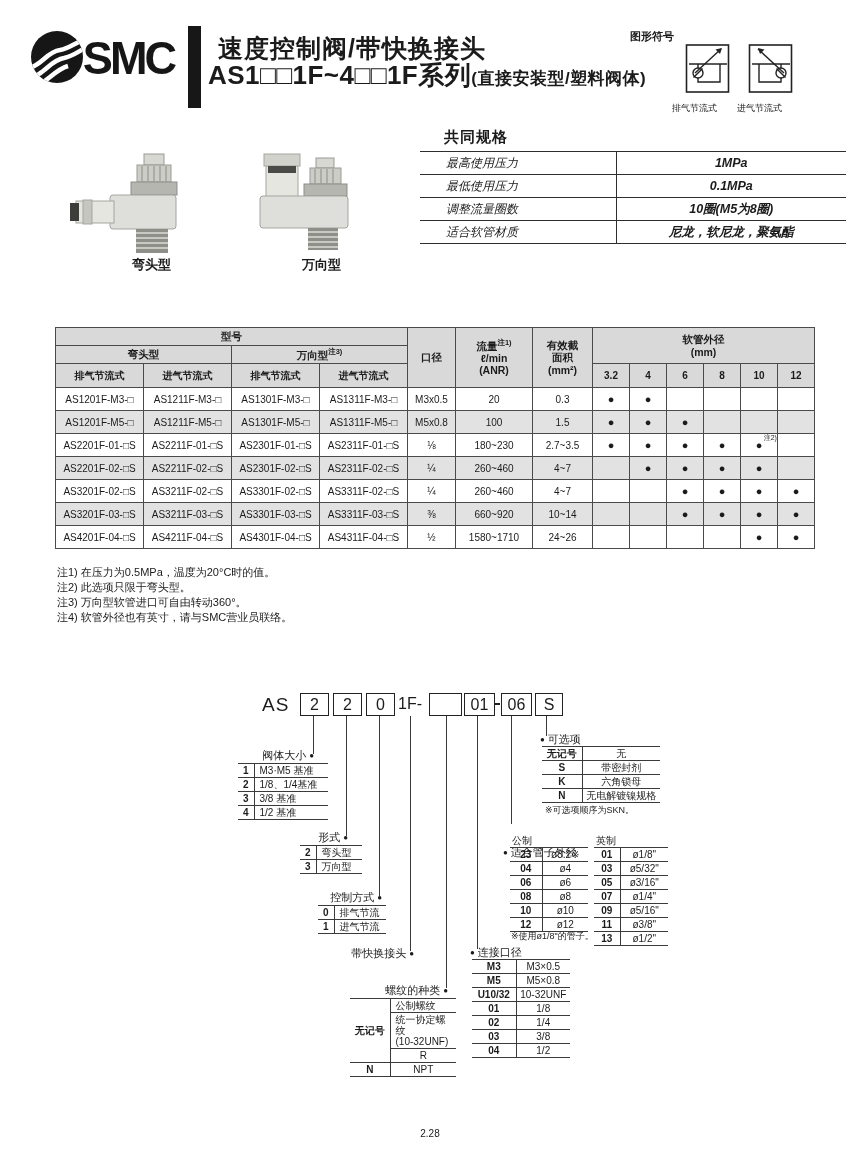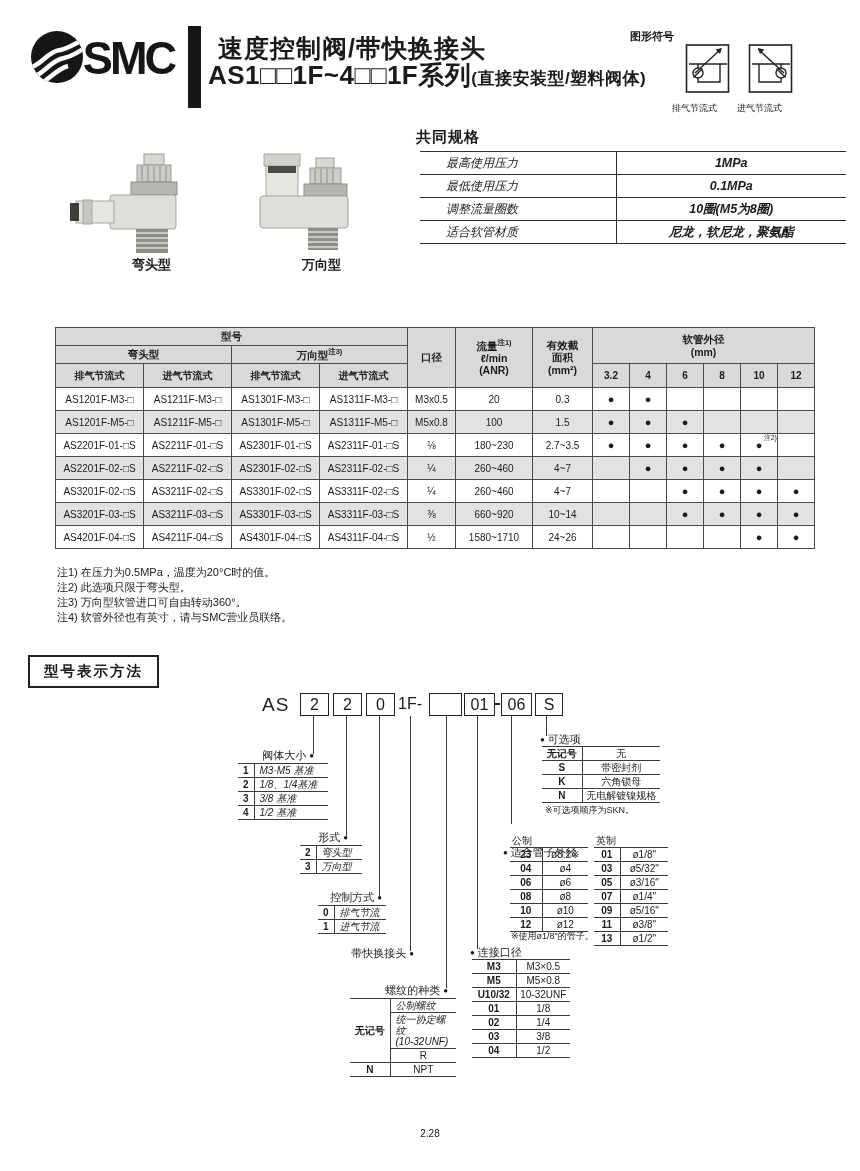--- a/index.html
+++ b/index.html
@@ -49,21 +49,21 @@
   .pn-dash{height:2px;background:#222;}
   .vline{width:1px;background:#3a3a3a;}
   .break-label{font-size:11px;}
   .bullet-r::after{content:"●";font-size:8px;vertical-align:1px;padding-left:3px;}
   .bullet-l::before{content:"●";font-size:8px;vertical-align:1px;padding-right:3px;}
   .small-table{border-collapse:collapse;table-layout:fixed;font-size:10px;line-height:1.1;}
   .small-table td{border-bottom:1px solid #3a3a3a;padding:1px 3px;height:11px;}
   .small-table tr:first-child td{border-top:1px solid #3a3a3a;}
   .small-table td.code{border-right:1px solid #3a3a3a;text-align:center;font-weight:bold;padding:1px 2px;}
   .small-table td.ctr{text-align:center;}
-  .small-table td.lft{text-align:left;padding-left:5px;font-style:italic;}
+  .small-table td.lft{text-align:left;padding-left:5px;}
   .mini-note{font-size:9px;}
   .grp-sub{font-size:10px;}
 
   .footer{font-size:10px;text-align:center;width:860px;}
 </style>
 </head>
 <body>
 
 <div class="page">
 
@@ -155,21 +155,21 @@
     <g stroke="#dcdcd7" stroke-width="1.5">
         <path d="M96,92 H126"></path>
         <path d="M96,97 H126"></path>
         <path d="M96,102 H126"></path>
         <path d="M96,107 H126"></path>
       </g>
   </svg>
   <div class="abs photo-cap nowrap" style="left:132px;top:256px;">弯头型</div>
   <div class="abs photo-cap nowrap" style="left:302px;top:256px;">万向型</div>
 
-  <div class="abs spec-title nowrap" style="left:416px;top:128px;">共同规格</div>
+  <div class="abs spec-title nowrap" style="left:444px;top:128px;">共同规格</div>
   <table class="spec-table abs" style="left:420px;top:151px;">
     <colgroup>
         <col style="width:196px">
         <col style="width:230px">
       </colgroup>
     <tbody>
       <tr>
         <td class="lbl">最高使用压力</td>
         <td class="val">1MPa</td>
         </tr>
@@ -353,21 +353,20 @@
     </tbody>
   </table>
 
   <div class="abs notes" style="left:57px;top:565px;">
     <div>注1) 在压力为0.5MPa，温度为20°C时的值。</div>
     <div>注2) 此选项只限于弯头型。</div>
     <div>注3) 万向型软管进口可自由转动360°。</div>
     <div>注4) 软管外径也有英寸，请与SMC营业员联络。</div>
   </div>
 
-  <div class="abs desig-box nowrap" style="left:28px;top:655px;">型号表示方法</div>
 
   <div class="abs pn-prefix" style="left:262px;top:694px;">AS</div>
   <div class="abs pn-box" style="left:300px;top:693px;width:27px;">2</div>
   <div class="abs pn-box" style="left:333px;top:693px;width:27px;">2</div>
   <div class="abs pn-box" style="left:366px;top:693px;width:27px;">0</div>
   <div class="abs pn-text" style="left:398px;top:692px;">1F-</div>
   <div class="abs pn-box" style="left:429px;top:693px;width:31px;"></div>
   <div class="abs pn-box" style="left:464px;top:693px;width:29px;">01</div>
   <div class="abs pn-dash" style="left:494px;top:703px;width:6px;"></div>
   <div class="abs pn-box" style="left:501px;top:693px;width:29px;">06</div>

